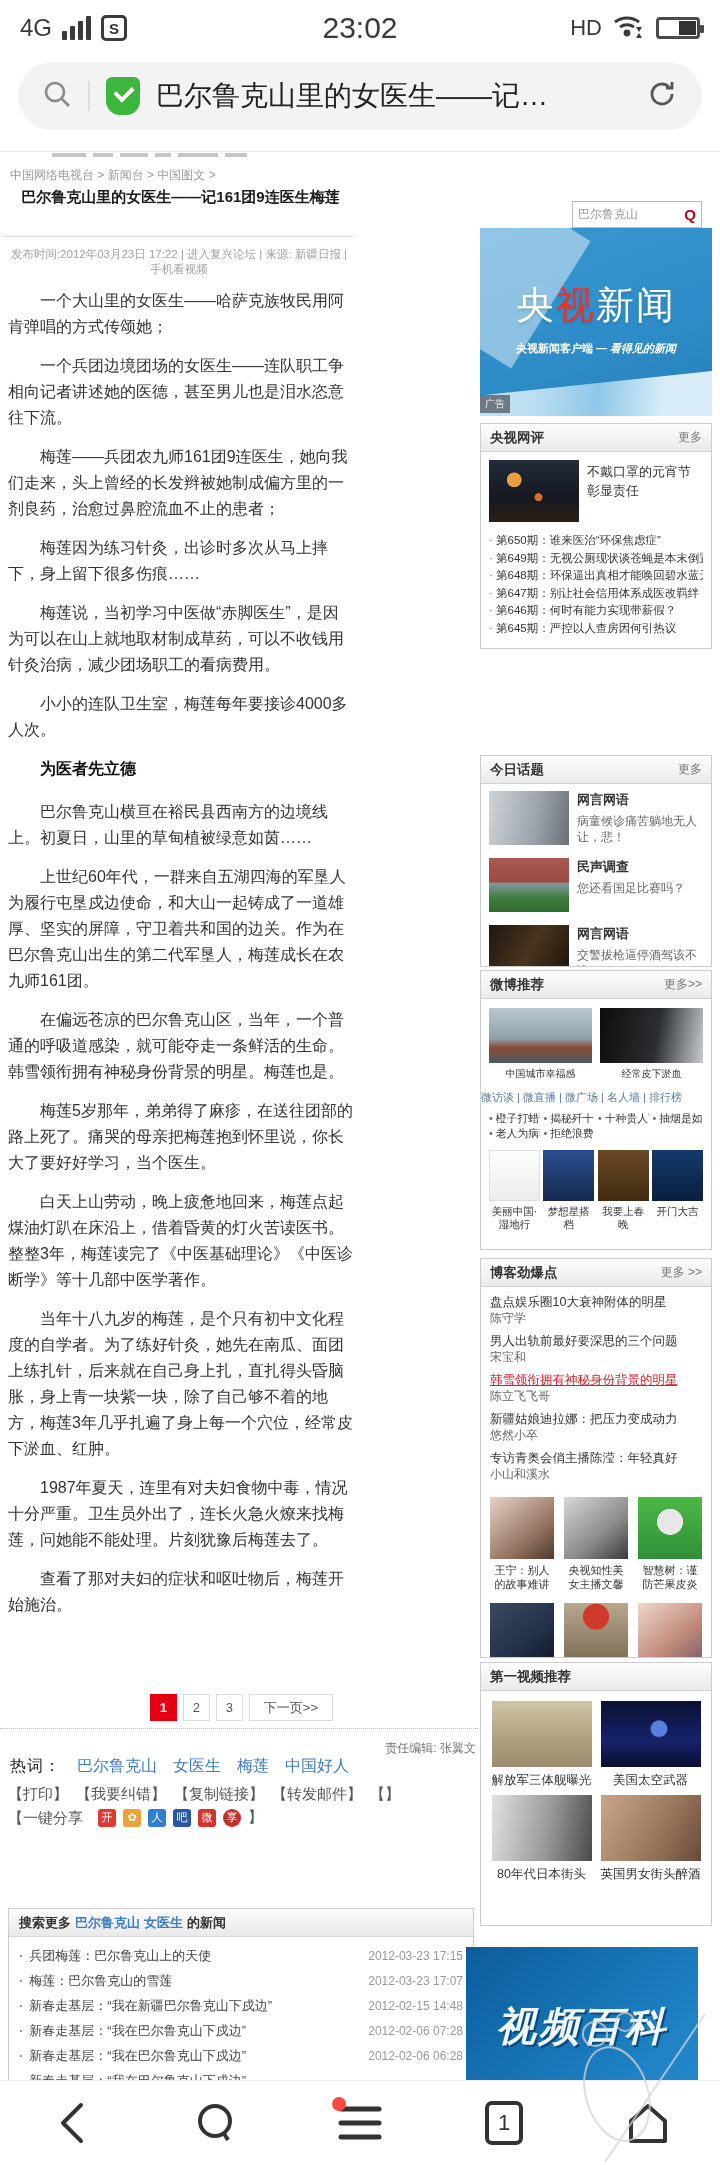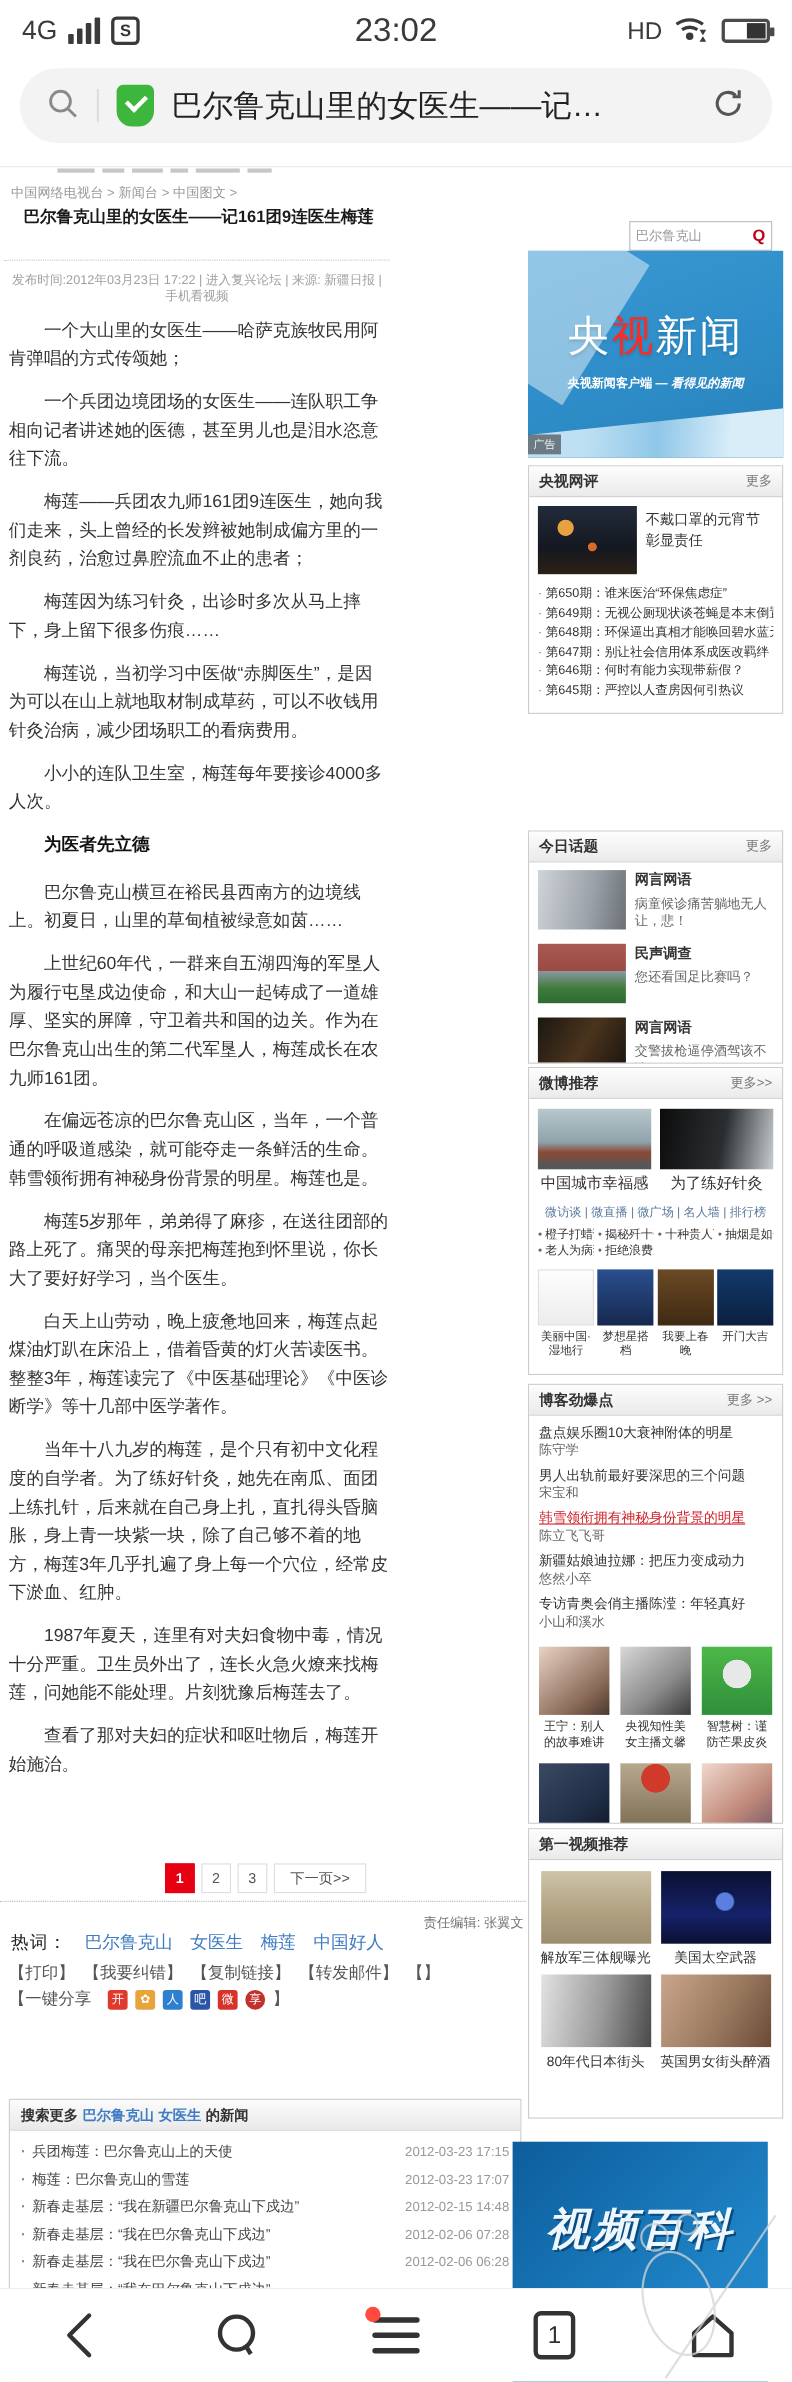--- a/index.html
+++ b/index.html
@@ -92,22 +92,22 @@
   .dotlist li::before{content:"· ";color:#777}
 
   .topic{display:flex;gap:8px;padding:7px 8px 6px}
   .topic .th{width:80px;height:54px;flex:0 0 auto}
   .topic .tc b{display:block;font-size:13px;color:#333;margin-bottom:4px}
   .topic .tc span{font-size:12px;color:#666;line-height:16px;display:block}
 
   .wb-photos{display:flex;justify-content:space-between;padding:9px 8px 0}
   .wb-ph{width:103px}
   .wb-ph .th{width:103px;height:55px}
-  .wb-ph .cap{text-align:center;font-size:14px;color:#333;margin-top:4px}
-  .wb-links{text-align:center;font-size:11px;color:#5b7a9d;padding:9px 0 4px;border-bottom:0}
+  .wb-ph .cap{text-align:center;font-size:10px;color:#333;margin-top:4px}
+  .wb-links{text-align:left;font-size:11px;color:#5b7a9d;padding:9px 0 4px;border-bottom:0}
   .wb-bullets{display:grid;grid-template-columns:1fr 1fr 1fr 1fr;padding:2px 8px;column-gap:4px}
   .wb-bullets span{font-size:10.8px;color:#333;line-height:14.5px;white-space:nowrap;overflow:hidden}
   .wb-bullets span::before{content:"• ";color:#666}
   .wb-apps{display:flex;justify-content:space-between;padding:8px 8px 6px}
   .wb-app{width:51px}
   .wb-app .th{width:51px;height:51px}
   .wb-app .cap{font-size:10.5px;color:#333;text-align:center;line-height:13px;margin-top:4px}
 
   .blog-items{list-style:none;padding:7px 9px 2px}
   .blog-items li{margin-bottom:7px}
@@ -374,21 +374,21 @@
     <span>微博推荐</span>
     <a class="more" href="#">更多&gt;&gt;</a>
   </div>
   <div class="wb-photos">
     <div class="wb-ph">
       <span class="th t-city"></span>
       <div class="cap">中国城市幸福感</div>
     </div>
     <div class="wb-ph">
       <span class="th t-sil"></span>
-      <div class="cap">为了练好针灸</div>
+      <div class="cap">经常皮下淤血</div>
     </div>
   </div>
   <div class="wb-links">微访谈 | 微直播 | 微广场 | 名人墙 | 排行榜</div>
   <div class="wb-bullets">
     <span>橙子打蜡该如何识别</span>
     <span>揭秘歼十研制全过程</span>
     <span>十种贵人可遇不可求</span>
     <span>抽烟是如何毁掉健康</span>
     <span>老人为病妻搭40米扶手</span>
     <span>拒绝浪费从我做起</span>

